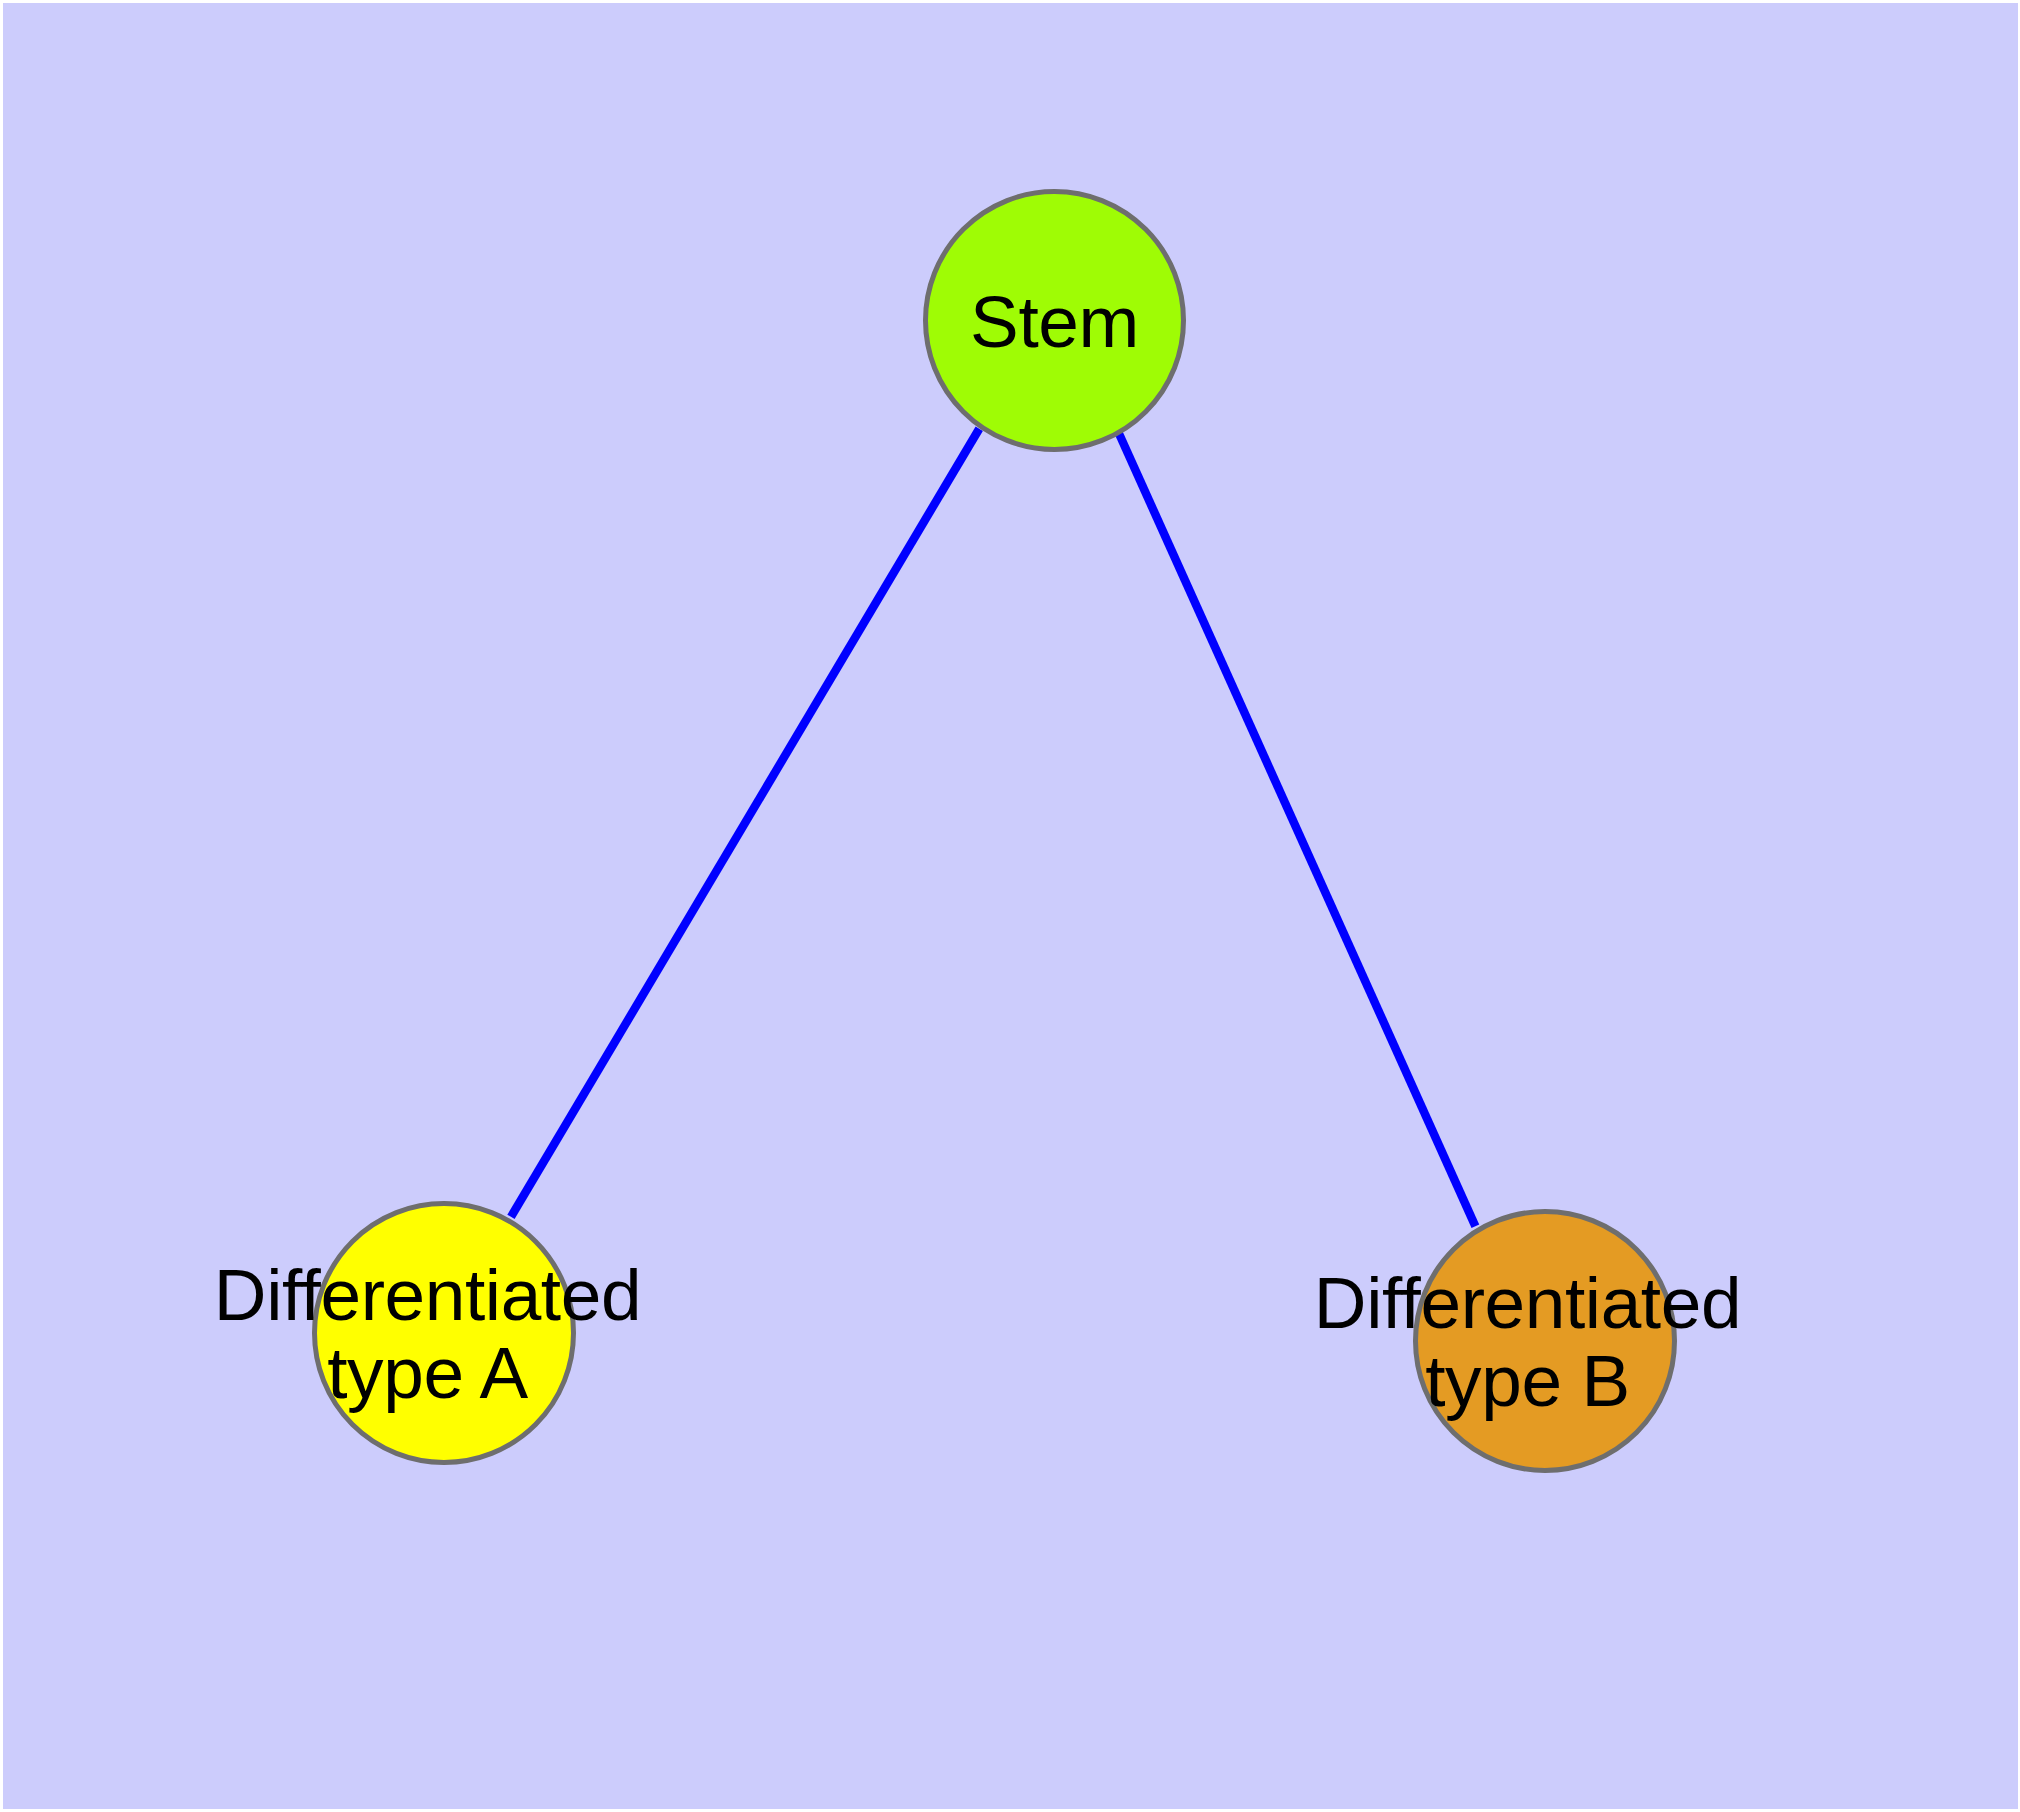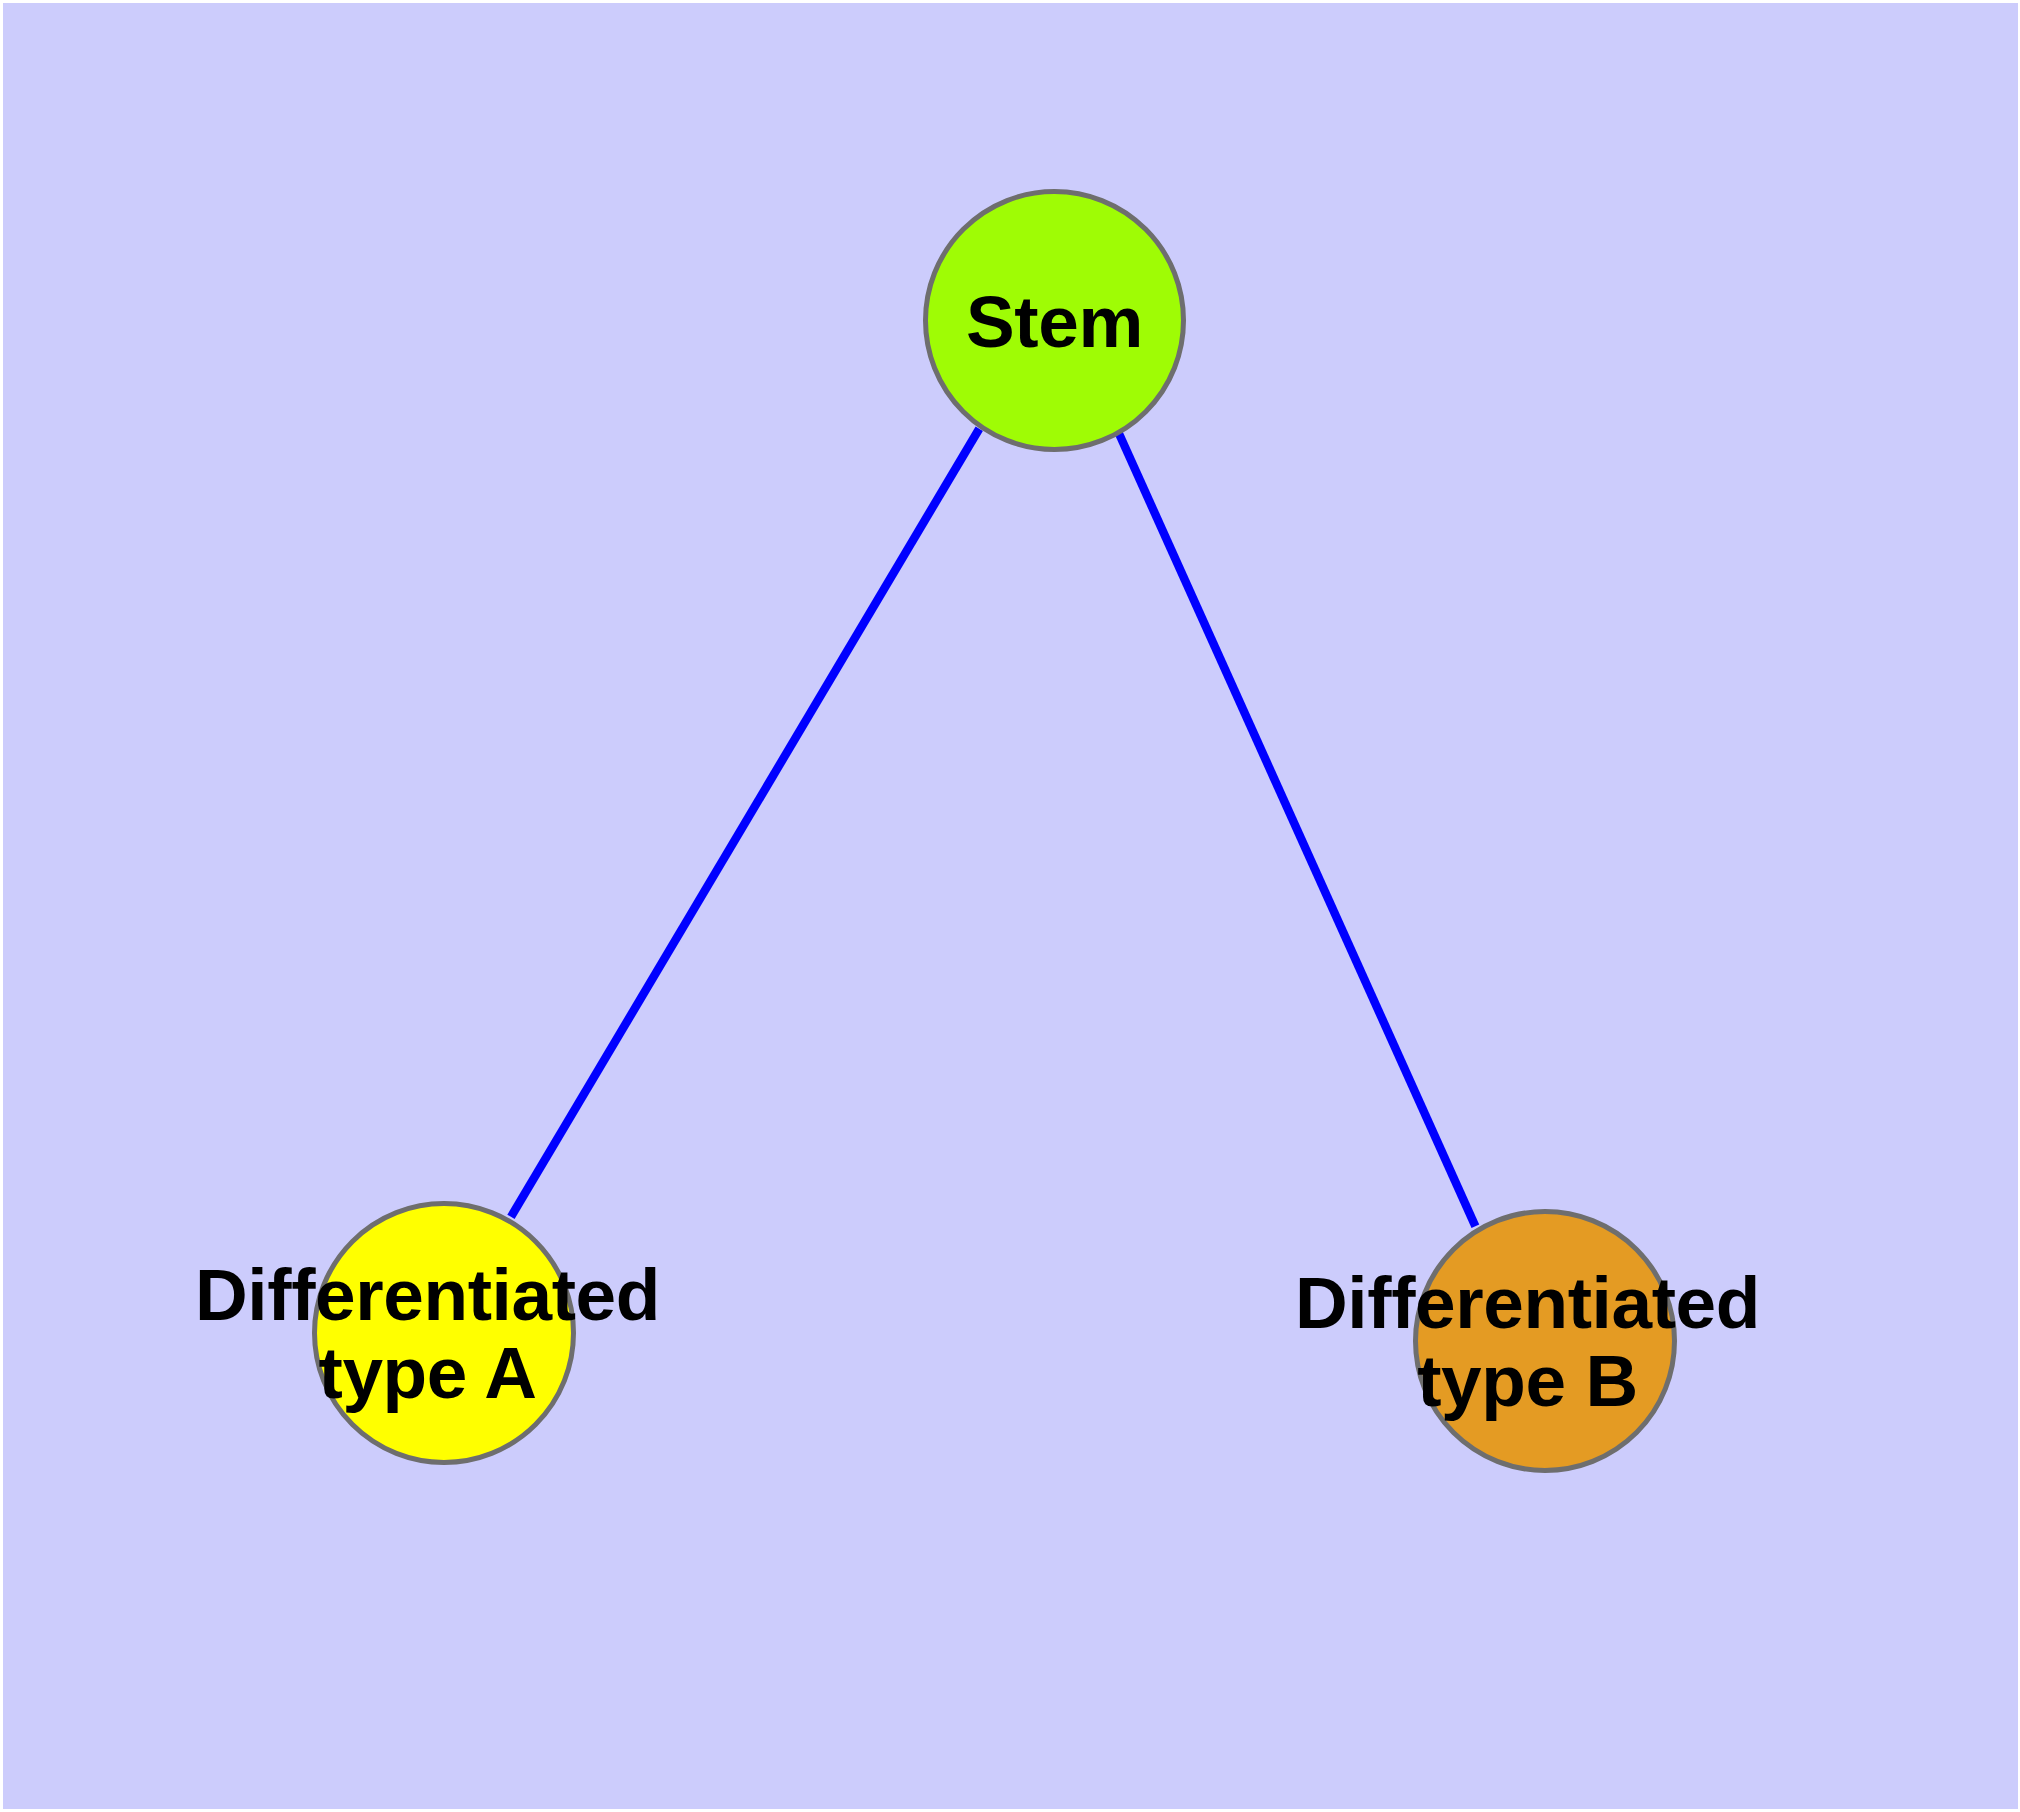--- a/index.html
+++ b/index.html
@@ -48,21 +48,21 @@
     border-radius: 50%;
     box-sizing: border-box;
     border: 5.1px solid #6e6e6e;
   }
 
   .node-label {
     position: absolute;
     z-index: 3;
     color: #000000;
     font-family: "Liberation Sans", sans-serif;
-    font-weight: bold;
+    font-weight: normal;
     font-size: 73px;
     line-height: 78px;
     text-align: center;
     white-space: pre-line;
     letter-spacing: -0.4px;
     pointer-events: none;
   }
 
   
   #node-stem {

